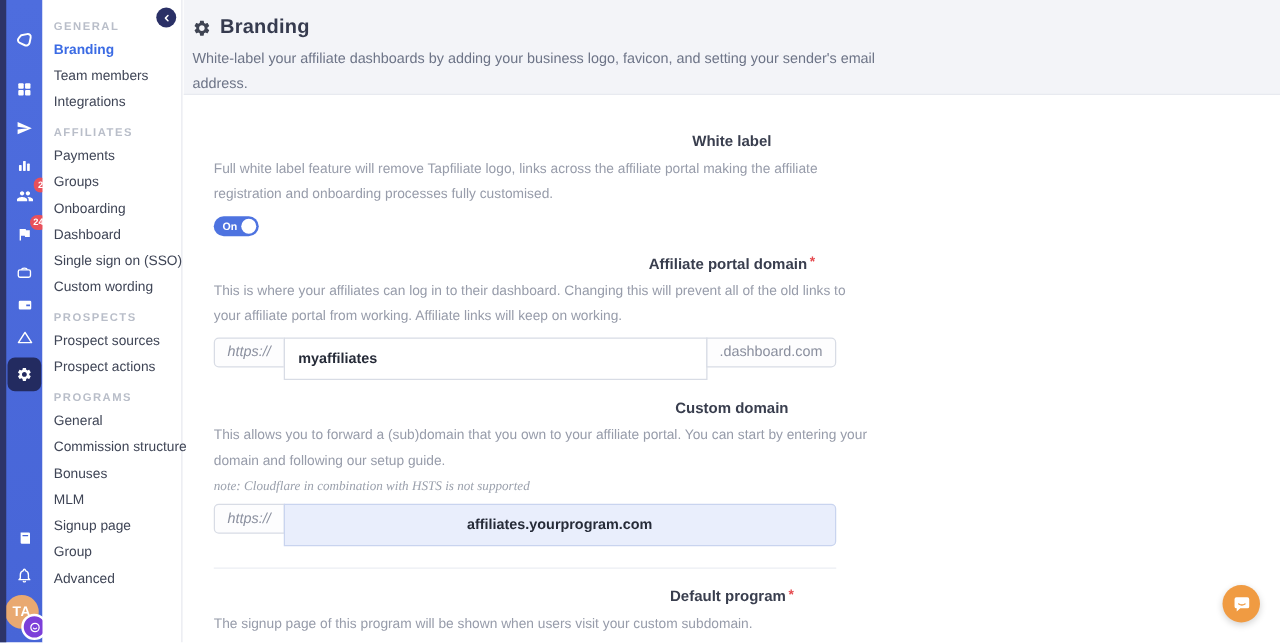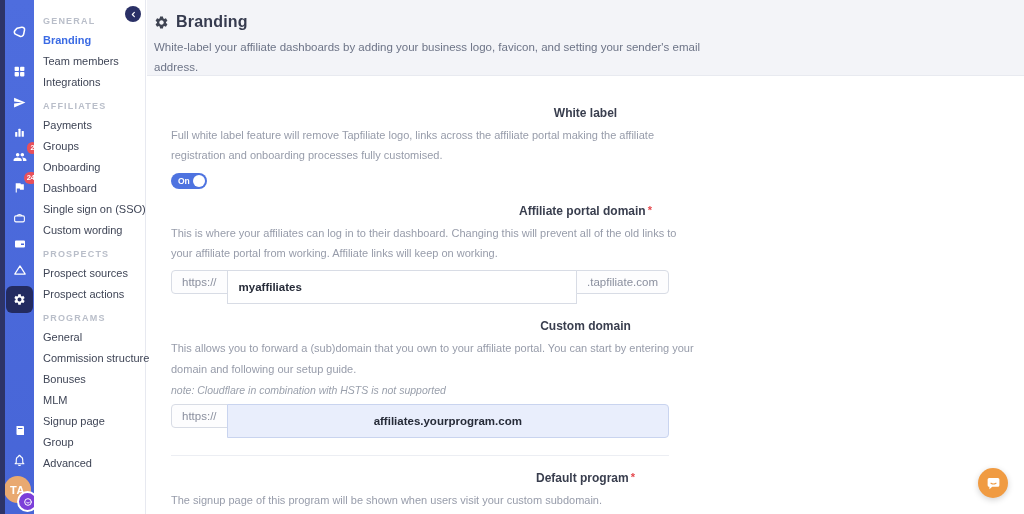--- a/index.html
+++ b/index.html
@@ -85,21 +85,21 @@
   }
   .title-row { display:flex; align-items:center; gap:7px; }
   .title-row h1 { font-size:16px; font-weight:600; color:#363b4f; letter-spacing:.2px; }
   .hdesc { margin-top:6px; font-size:11.5px; color:#6d7487; line-height:1.75; max-width:560px; }
 
   .content { padding:30px 24px 0; }
   .field { margin-bottom:15px; }
   .flabel { font-size:12px; font-weight:bold; color:#393e4e; margin-bottom:5px;text-align:center; }
   .req { color:#e5484d; margin-left:2px; font-size:11px; vertical-align:top; }
   .fdesc { font-size:11px; color:#979caa; line-height:1.85; max-width:525px; margin-bottom:7px; }
-  .fnote { font-size:10.5px; font-style:italic; color:#9aa0ac; margin:-2px 0 8px; }
+  .fnote { font-size:10.5px; font-style:italic; color:#9aa0ac; margin:-2px 0 8px;font-family:Liberation Serif, serif; }
 
   
   .toggle {
     position:relative; width:36px; height:16px; border-radius:9px;
     background:#4e73e0; cursor:pointer; margin-top:4px;
   }
   .toggle-label {
     position:absolute; left:7px; top:50%; transform:translateY(-50%);
     color:#fff; font-size:8.5px; font-weight:bold;
   }
@@ -108,21 +108,21 @@
     border-radius:50%; background:#fff;
   }
 
   
   .igroup { display:flex; width:498px; }
   .affix {
     display:flex; align-items:center; padding:0 10px; height:24px;
     border:1px solid #d8dce5; background:#fdfdfe;
     font-size:11.5px; color:#8a8f9e; white-space:nowrap;
   }
-  .affix.prefix { border-radius:4px 0 0 4px; }
+  .affix.prefix { border-radius:4px 0 0 4px;font-style:italic; }
   .affix.suffix { border-radius:0 4px 4px 0; margin-left:-1px; }
   .tinput {
     flex:1; height:24px; border:1px solid #d8dce5; margin-left:-1px;
     padding:16px 11px; font-family:"Liberation Sans",sans-serif;
     font-size:11.5px; font-weight:bold; color:#262b38; background:#fff;
     outline:none; min-width:0;
   }
   .tinput.lav {
     background:#e9eefc; border-color:#c9d4ef; border-radius:0 4px 4px 0;text-align:center;
   }
@@ -288,21 +288,21 @@
     </div>
 
     <div class="field">
       <div class="flabel">
         <span>Affiliate portal domain</span><span class="req">*</span>
       </div>
       <p class="fdesc">This is where your affiliates can log in to their dashboard. Changing this will prevent all of the old links to your affiliate portal from working. Affiliate links will keep on working.</p>
       <div class="igroup">
         <span class="affix prefix">https://</span>
         <input class="tinput" type="text" value="myaffiliates" style="">
-        <span class="affix suffix">.tapfiliate.com</span>
+        <span class="affix suffix">.dashboard.com</span>
       </div>
     </div>
 
     <div class="field">
       <div class="flabel">Custom domain</div>
       <p class="fdesc">This allows you to forward a (sub)domain that you own to your affiliate portal. You can start by entering your domain and following our setup guide.</p>
       <p class="fnote">note: Cloudflare in combination with HSTS is not supported</p>
       <div class="igroup">
         <span class="affix prefix">https://</span>
         <input class="tinput lav" type="text" value="affiliates.yourprogram.com" style="">

